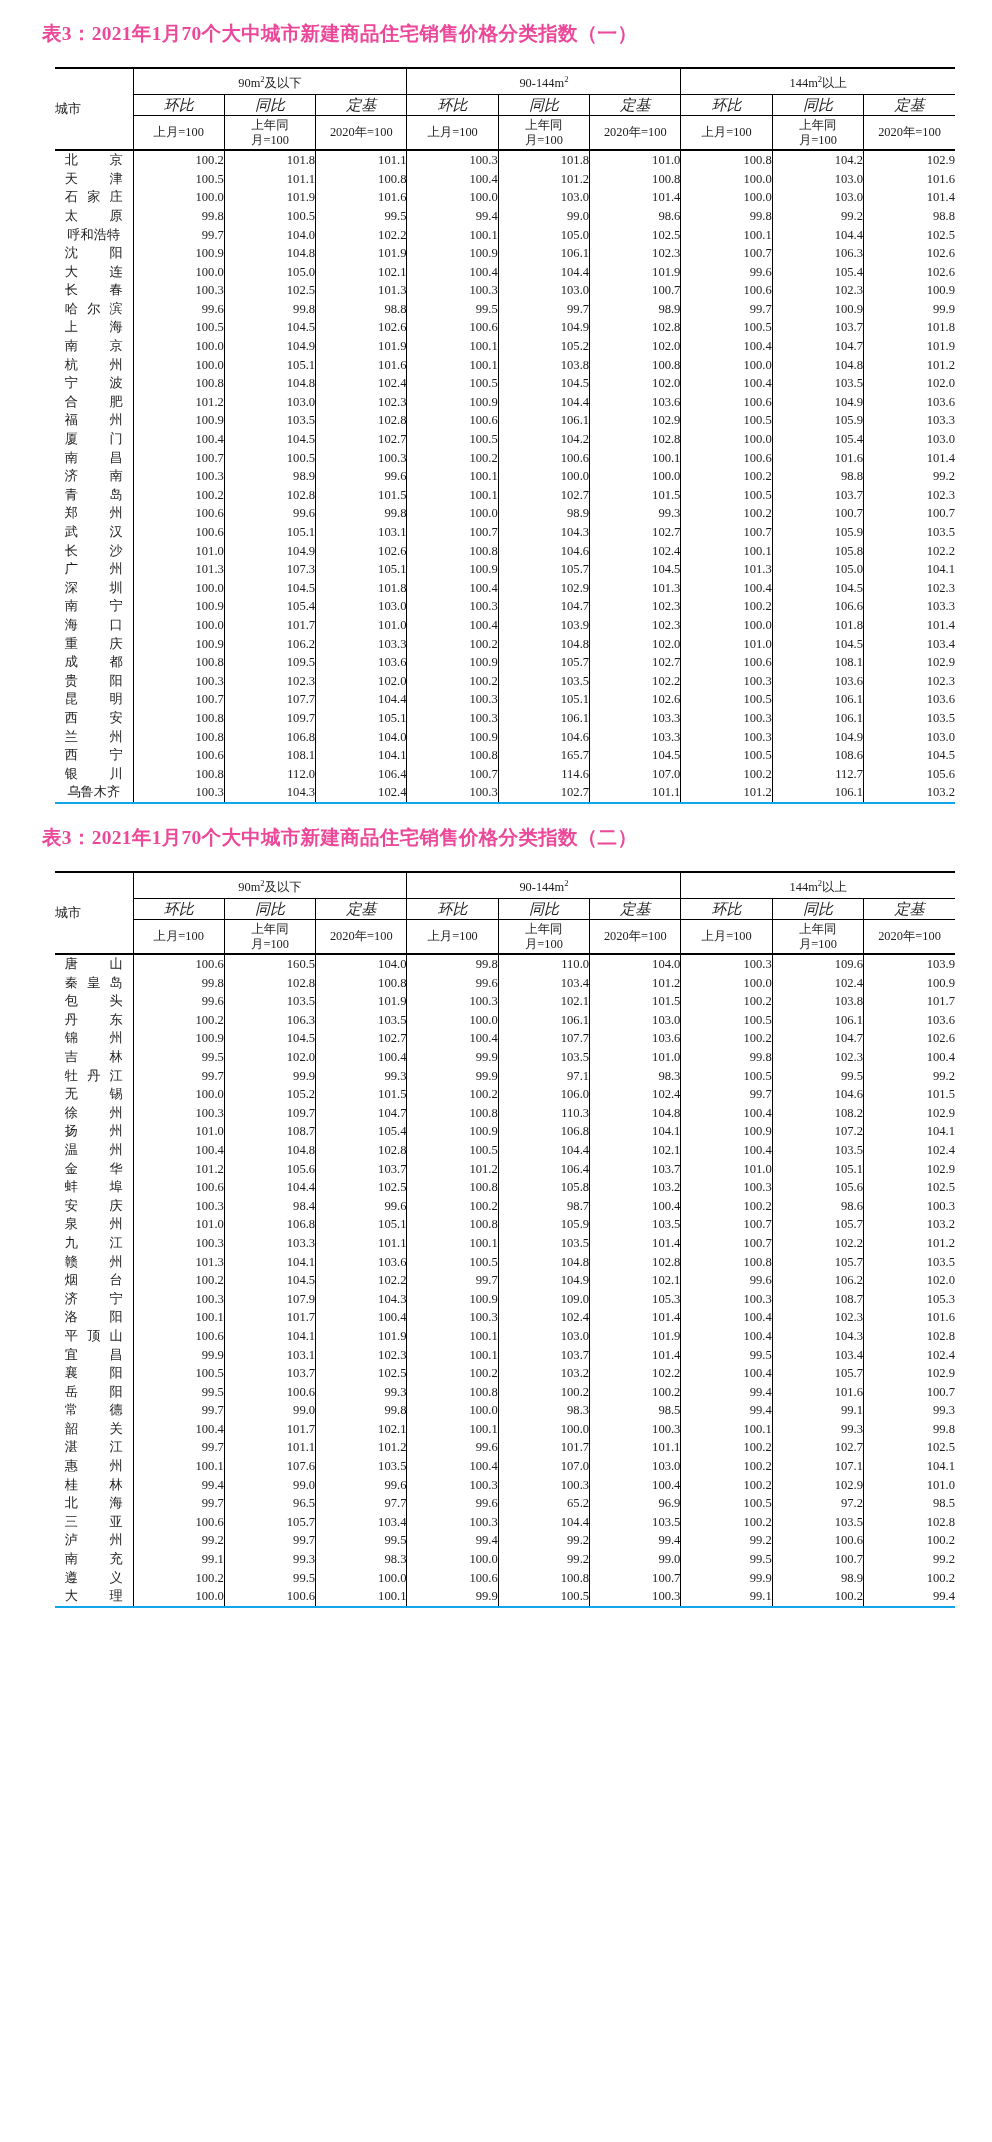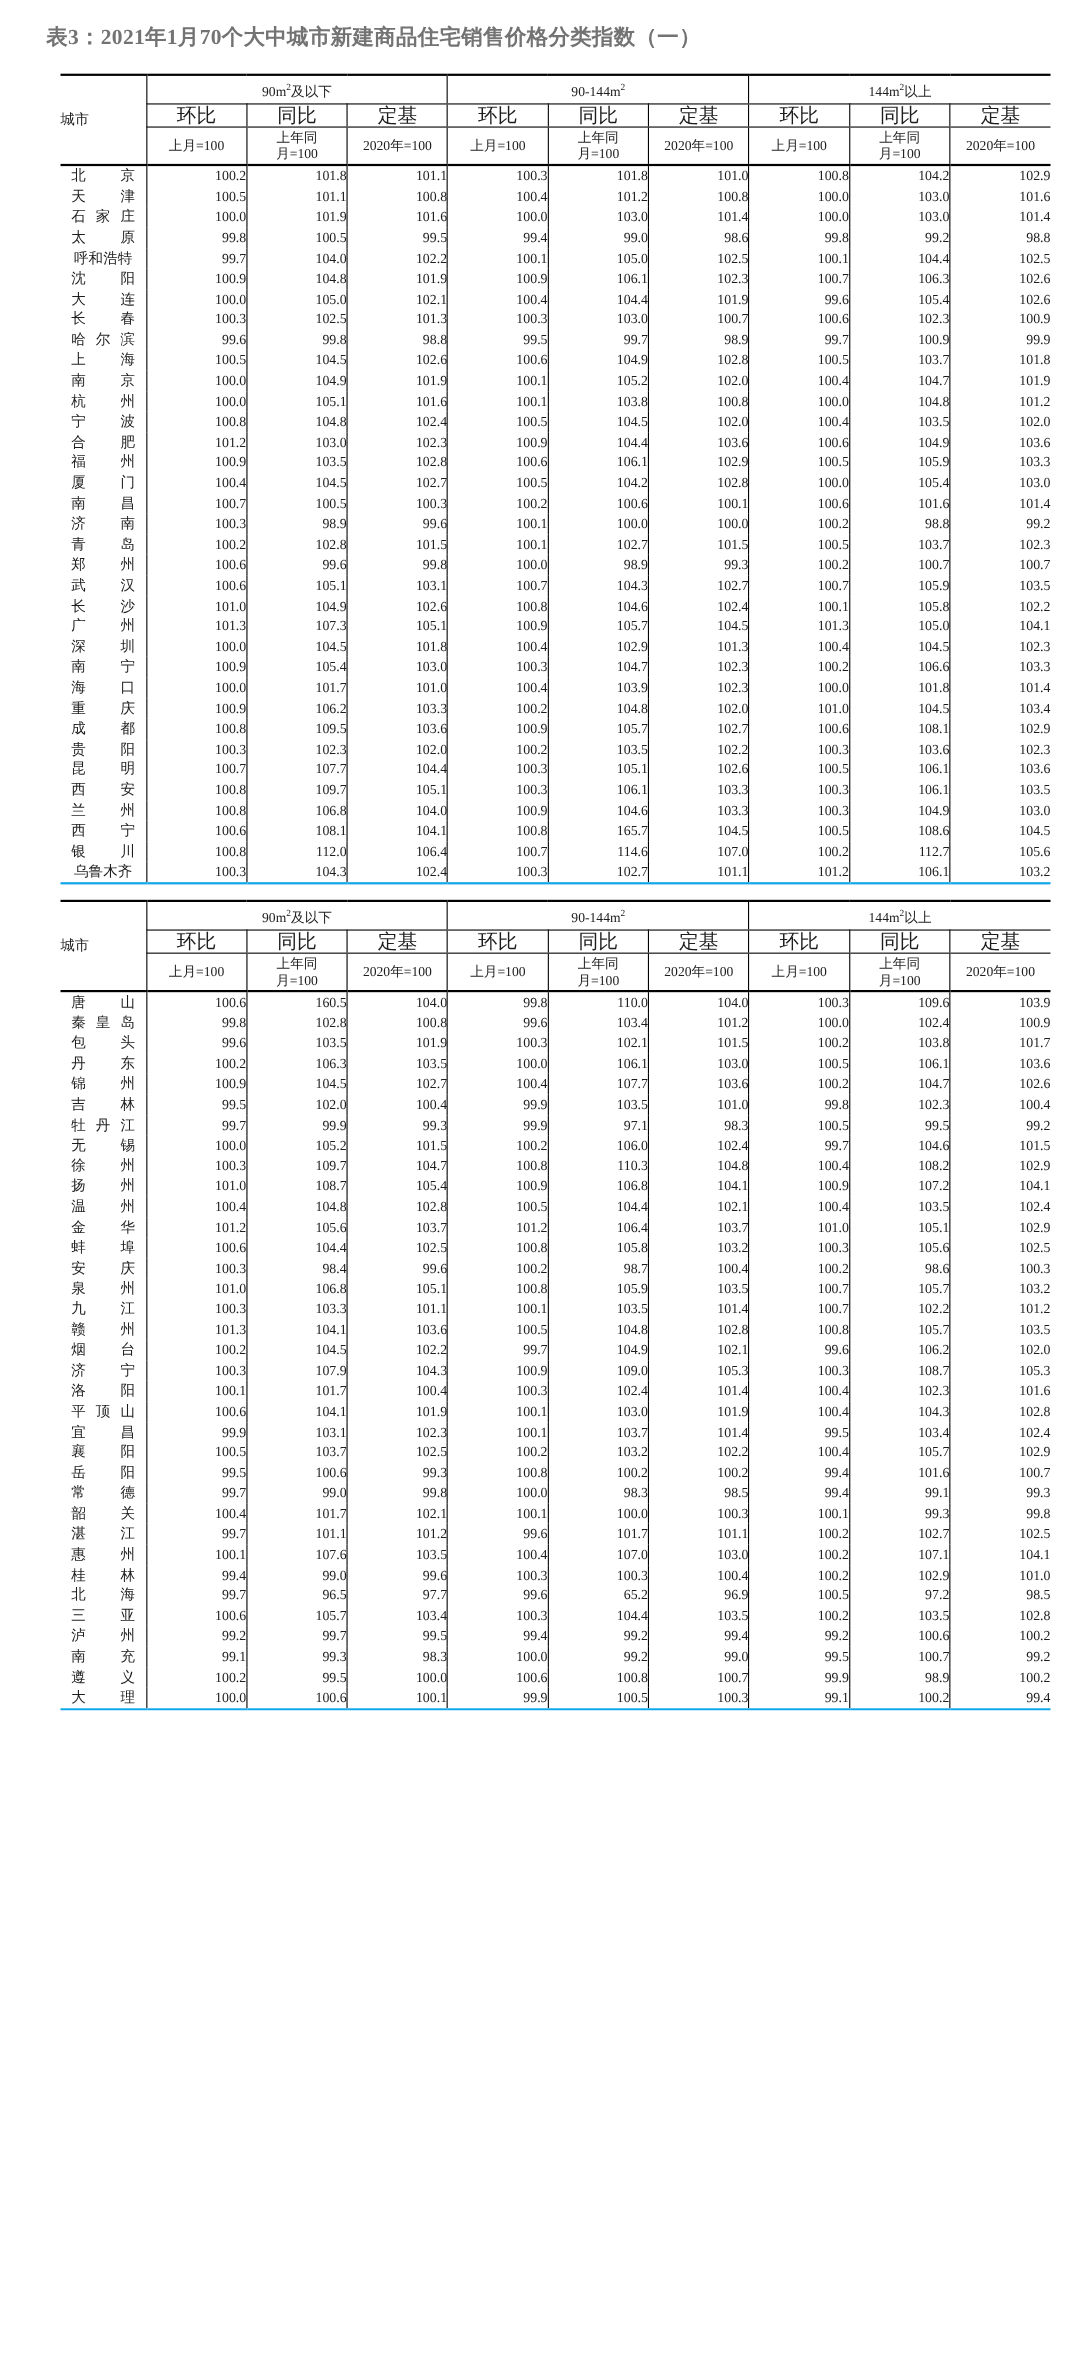--- a/index.html
+++ b/index.html
@@ -21,21 +21,21 @@
   }
   .table-block {
     width: 992px;
     box-sizing: border-box;
   }
   .table-title {
     font-family: "Liberation Serif", "DejaVu Serif", serif;
     font-weight: bold;
     font-size: 19.5px;
     letter-spacing: 0.3px;
-    color: #737373;
+    color: #ec4899;
     padding-left: 42px;
     padding-top: 20px;
     padding-bottom: 6px;
     white-space: nowrap;
   }
   .table-wrap {
     padding-left: 55px;
     padding-right: 37px;
     padding-top: 14px;
   }
@@ -62,21 +62,22 @@
     border-bottom: 1px solid #000;
     border-left: 1px solid #000;
     font-size: 12.4px;
   }
   th.sub {
     text-align: center;
     height: 20px;
     line-height: 20px;
     border-bottom: 1px solid #000;
     border-left: 1px solid #000;
-    font-size: 18px;
+    font-size: 15px;
+    font-style: italic;
   }
   th.base {
     text-align: center;
     height: 33px;
     line-height: 15px;
     border-left: 1px solid #000;
     border-bottom: 2px solid #000;
     font-size: 12.4px;
     padding: 0 2px;
   }
@@ -598,20 +599,21 @@
                 <td class="num">101.1</td>
                 <td class="num vsep-strong">101.2</td>
                 <td class="num">106.1</td>
                 <td class="num">103.2</td>
               </tr>
             </tbody>
           </table>
         </div>
       </div>
       <div class="table-block">
+        <div class="table-title">表3：2021年1月70个大中城市新建商品住宅销售价格分类指数（二）</div>
         <div class="table-wrap">
           <table class="idx">
             <colgroup>
               <col class="c-city">
               <col class="c-num">
               <col class="c-num">
               <col class="c-num">
               <col class="c-num">
               <col class="c-num">
               <col class="c-num">

